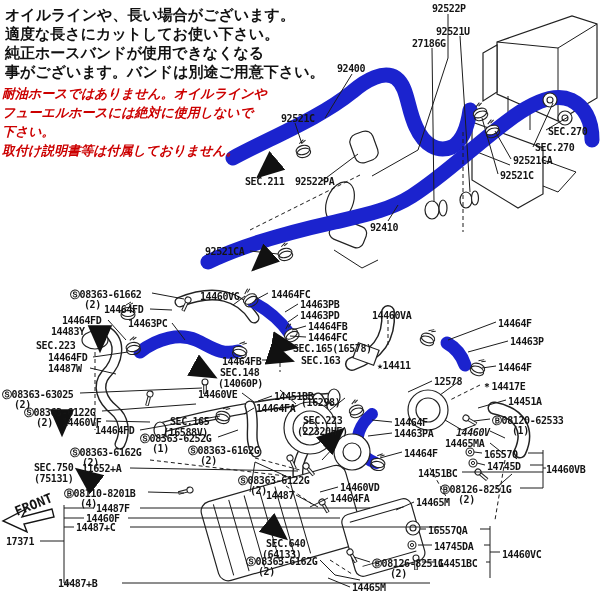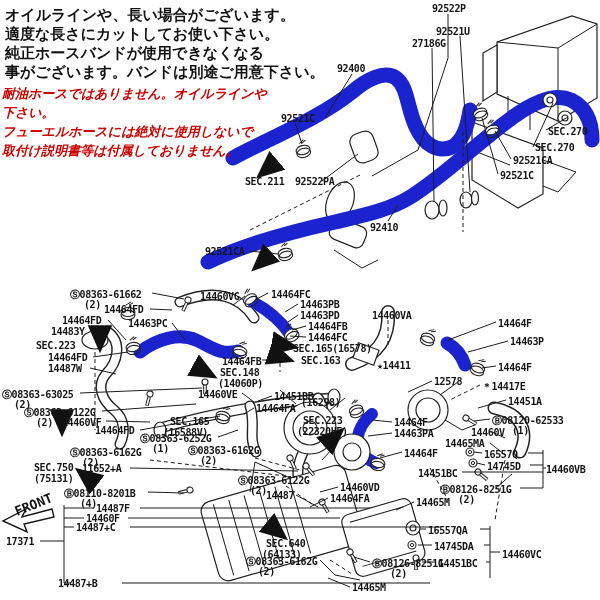--- a/index.html
+++ b/index.html
@@ -279,22 +279,22 @@
   </svg>
 
   <div id="notice-black" class="notice">
       <div>オイルラインや、長い場合がございます。</div>
       <div>適度な長さにカットしてお使い下さい。</div>
       <div>純正ホースバンドが使用できなくなる</div>
       <div>事がございます。バンドは別途ご用意下さい。</div>
     </div>
   <div id="notice-red" class="notice">
       <div>耐油ホースではありません。オイルラインや</div>
+      <div>フューエルホースには絶対に使用しないで</div>
       <div>下さい。</div>
-      <div>フューエルホースには絶対に使用しないで</div>
       <div>取付け説明書等は付属しておりません。</div>
     </div>
   <div id="front-label">FRONT</div>
   <div id="labels">
       <div class="plabel" style="left: 432px; top: 3px;">92522P</div>
       <div class="plabel" style="left: 436px; top: 26px;">92521U</div>
       <div class="plabel" style="left: 412px; top: 38px;">27186G</div>
       <div class="plabel" style="left: 337px; top: 63px;">92400</div>
       <div class="plabel" style="left: 281px; top: 113px;">92521C</div>
       <div class="plabel" style="left: 548px; top: 126px;">SEC.270</div>
@@ -354,21 +354,21 @@
       <div class="plabel" style="left: 188px; top: 444px;">Ⓢ08363-6162G</div>
       <div class="plabel" style="left: 200px; top: 455px;">(2)</div>
       <div class="plabel" style="left: 82px; top: 463px;">11652+A</div>
       <div class="plabel" style="left: 34px; top: 462px;">SEC.750</div>
       <div class="plabel" style="left: 34px; top: 473px;">(75131)</div>
       <div class="plabel" style="left: 303px; top: 415px;">SEC.223</div>
       <div class="plabel" style="left: 297px; top: 426px;">(22320HF)</div>
       <div class="plabel" style="left: 394px; top: 417px;">14464F</div>
       <div class="plabel" style="left: 394px; top: 428px;">14463PA</div>
       <div class="plabel" style="left: 404px; top: 448px;">14464F</div>
-      <div class="plabel" style="left: 471px; top: 427px;">14460V</div>
+      <div class="plabel" style="left: 456px; top: 427px; font-style: italic;">14460V</div>
       <div class="plabel" style="left: 445px; top: 438px;">14465MA</div>
       <div class="plabel" style="left: 484px; top: 449px;">16557Q</div>
       <div class="plabel" style="left: 487px; top: 461px;">14745D</div>
       <div class="plabel" style="left: 418px; top: 468px;">14451BC</div>
       <div class="plabel" style="left: 546px; top: 464px;">14460VB</div>
       <div class="plabel" style="left: 440px; top: 483px;">Ⓑ08126-8251G</div>
       <div class="plabel" style="left: 458px; top: 494px;">(2)</div>
       <div class="plabel" style="left: 416px; top: 497px;">14465M</div>
       <div class="plabel" style="left: 238px; top: 474px;">Ⓢ08363-6122G</div>
       <div class="plabel" style="left: 250px; top: 485px;">(2)</div>

